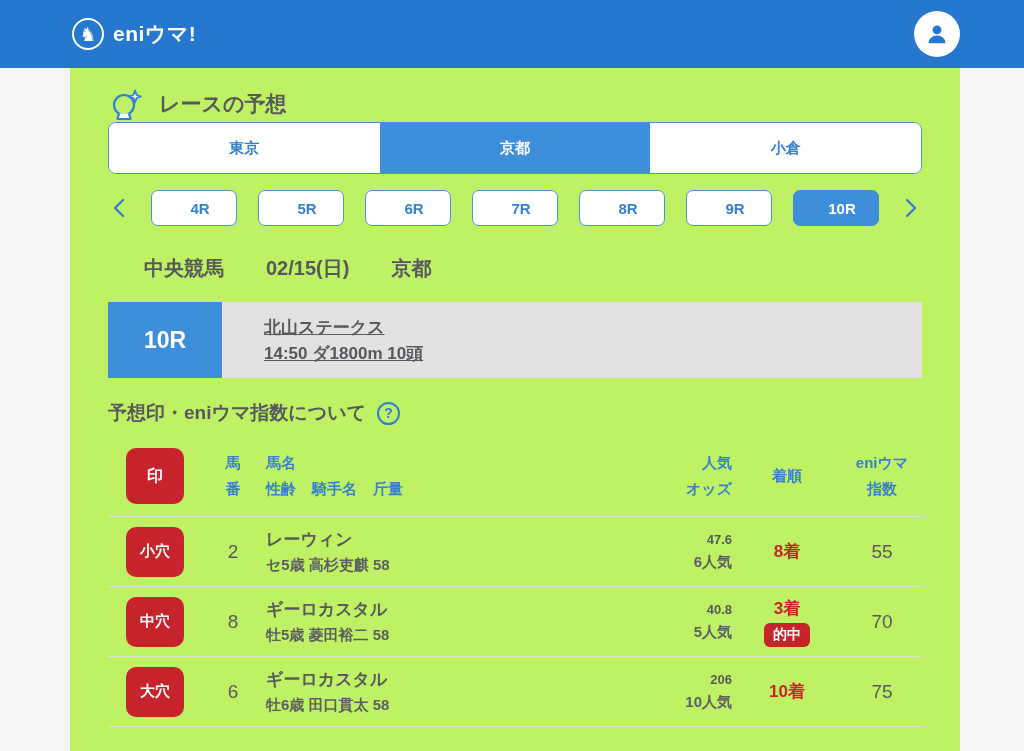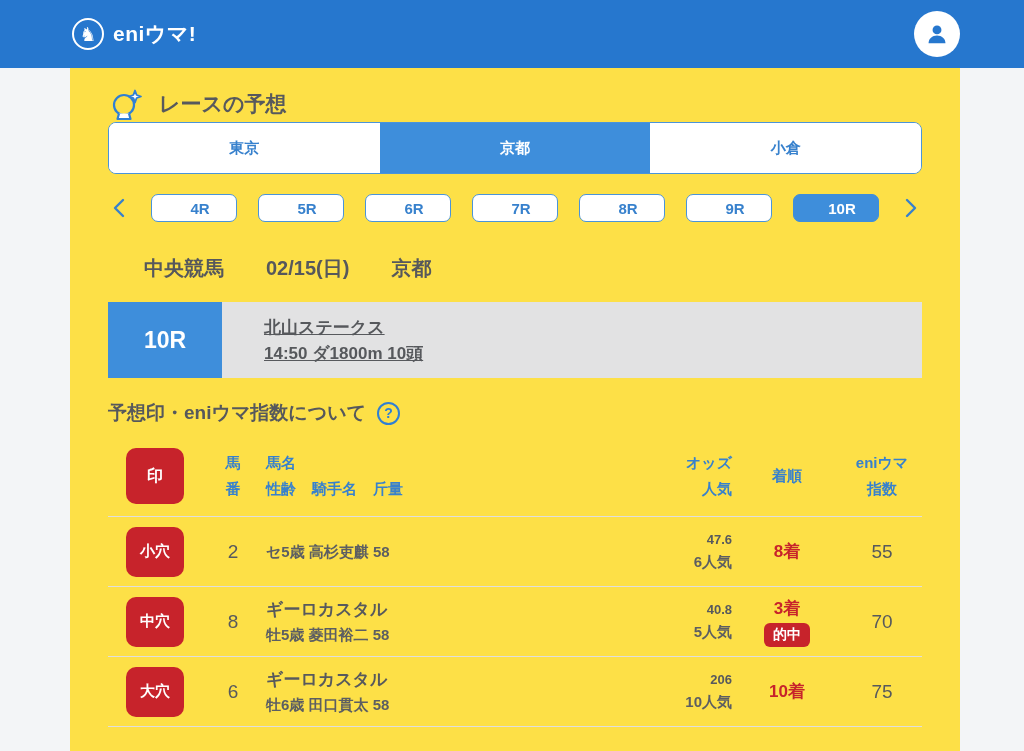--- a/index.html
+++ b/index.html
@@ -27,21 +27,21 @@
   }
   .logo-text { color:#fff; font-size:21px; font-weight:700; letter-spacing:.5px; }
   .avatar {
     width:46px; height:46px; border-radius:50%; background:#fff;
     display:flex; align-items:center; justify-content:center; cursor:pointer;
   }
 
   
   .card {
     position:absolute; top:68px; left:70px; width:890px; height:683px;
-    background:#fde047; padding:0 38px;
+    background:#bef264; padding:0 38px;
   }
 
   .title-row { display:flex; align-items:center; gap:15px; margin-top:18px; height:36px; }
   .title-row h1 { font-size:21px; font-weight:700; color:#57595d; }
 
   
   .venue-tabs {
     height:52px; border:1.5px solid #4a94da; border-radius:8px;
     display:flex; overflow:hidden; background:#fff;
   }
@@ -54,21 +54,21 @@
   
   .race-nav {
     margin-top:12px; height:44px; display:flex; align-items:center;
     justify-content:space-between;
   }
   .nav-chev {
     width:22px; height:28px; display:flex; align-items:center; justify-content:center;
     cursor:pointer;
   }
   .race-btn {
-    width:86px; height:28px; border:1.5px solid #4a94da; border-radius:7px;
+    width:86px; height:36px; border:1.5px solid #4a94da; border-radius:7px;
     background:#fff; color:#3781cd; font-size:15px; font-weight:700;
     display:flex; align-items:center; justify-content:center; cursor:pointer;padding-left:12px;
   }
   .race-btn.selected { background:#3e8edb; color:#fff; border-color:#3e8edb; }
 
   
   .race-meta {
     margin-top:25px; display:flex; gap:42px;
     font-size:20px; font-weight:700; color:#56585c;margin-left:36px;
   }
@@ -221,36 +221,37 @@
         </div>
         <div class="hcell">
           <div>馬名</div>
           <div class="sub-parts">
             <span>性齢</span>
             <span>騎手名</span>
             <span>斤量</span>
           </div>
         </div>
         <div class="hcell right">
+          <div>人気</div>
           <div>オッズ</div>
-          <div>人気</div>
         </div>
         <div class="hcell center">着順</div>
         <div class="hcell center">
           <div>eniウマ</div>
           <div>指数</div>
         </div>
       </div>
 
       <div class="trow data">
         <div>
             <div class="mark-box">小穴</div>
           </div>
         <div class="c-num">2</div>
         <div class="c-name">
+          <div class="l1">レーウィン</div>
           <div class="l2">セ5歳 高杉吏麒 58</div>
         </div>
         <div class="c-odds">
           <div class="l1">47.6</div>
           <div class="l2">6人気</div>
         </div>
         <div class="c-result">
           <div>8着</div>
         </div>
         <div class="c-index">55</div>

